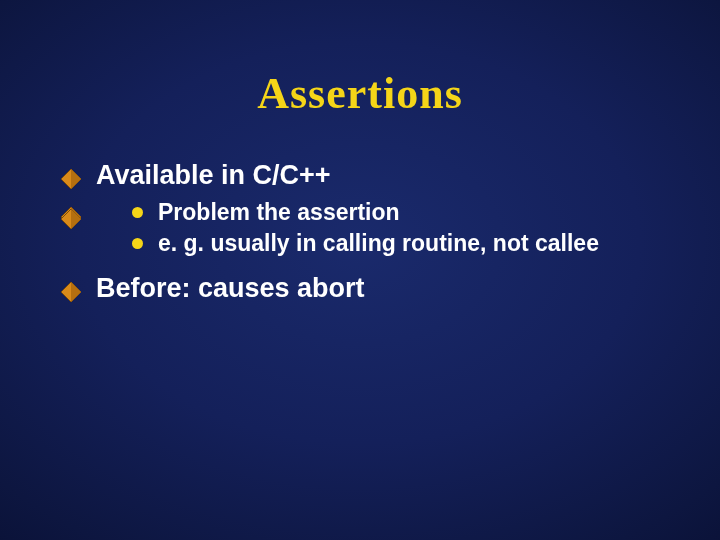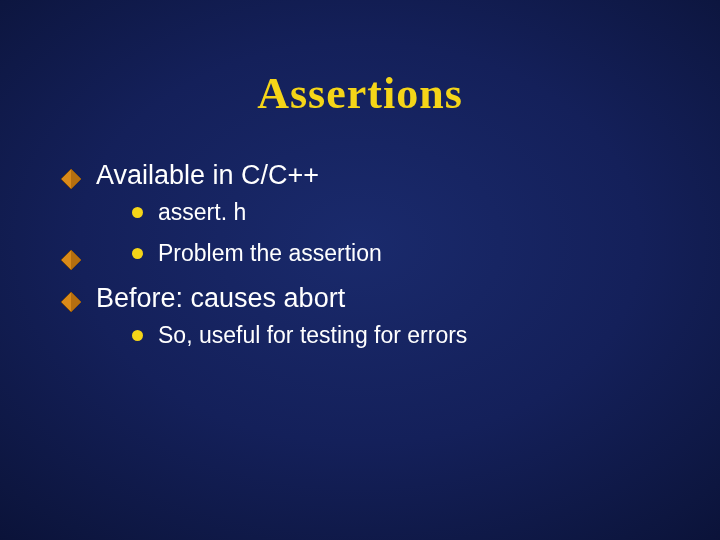--- a/index.html
+++ b/index.html
@@ -18,21 +18,21 @@
   .title {
     font-family: Georgia, "Times New Roman", serif;
     font-weight: bold;
     font-size: 44px;
     color: #f5d518;
     text-align: center;
     margin-top: 28px;
     margin-bottom: 38px;
     letter-spacing: 1px;
   }
-  .l1-list { list-style: none; }
+  .l1-list { list-style: none; font-weight: bold; }
   .l1-item {
     font-size: 27px;
     line-height: 1.35;
     margin-bottom: 2px;
     padding-left: 36px;
     position: relative;
   }
   .l1-bullet {
     position: absolute;
     left: 0;
@@ -66,26 +66,20 @@
   <ul class="l1-list">
 
     <li class="l1-item">
       <span class="l1-bullet">
         <svg viewBox="0 0 22 22">
             <path d="M11 1 L21 11 L11 21 L1 11 Z" fill="#d98a1a" stroke="#7a4a0a" stroke-width="1"></path>
             <path d="M11 1 L21 11 L11 21 Z" fill="#b56f10"></path>
           </svg>
       </span>
       <span>Available in C/C++</span>
-      <ul class="l2-list">
-        <li class="l2-item">
-          <span class="l2-bullet"></span>
-          <span>assert. h</span>
-        </li>
-      </ul>
     </li>
 
     <li class="l1-item">
       <span class="l1-bullet">
         <svg viewBox="0 0 22 22">
             <path d="M11 1 L21 11 L11 21 L1 11 Z" fill="#d98a1a" stroke="#7a4a0a" stroke-width="1"></path>
             <path d="M11 1 L21 11 L11 21 Z" fill="#b56f10"></path>
           </svg>
       </span>
     </li>
@@ -95,33 +89,31 @@
         <svg viewBox="0 0 22 22">
             <path d="M11 1 L21 11 L11 21 L1 11 Z" fill="#d98a1a" stroke="#7a4a0a" stroke-width="1"></path>
             <path d="M11 1 L21 11 L11 21 Z" fill="#b56f10"></path>
           </svg>
       </span>
       <ul class="l2-list">
         <li class="l2-item">
           <span class="l2-bullet"></span>
           <span>Problem the assertion</span>
         </li>
+        <li class="l2-item">
+          <span class="l2-bullet"></span>
+          <span>e. g. usually in calling routine, not callee</span>
+        </li>
       </ul>
     </li>
 
     <li class="l1-item">
       <span class="l1-bullet">
         <svg viewBox="0 0 22 22">
             <path d="M11 1 L21 11 L11 21 L1 11 Z" fill="#d98a1a" stroke="#7a4a0a" stroke-width="1"></path>
             <path d="M11 1 L21 11 L11 21 Z" fill="#b56f10"></path>
           </svg>
       </span>
       <span>Before: causes abort</span>
-      <ul class="l2-list">
-        <li class="l2-item">
-          <span class="l2-bullet"></span>
-          <span>So, useful for testing for errors</span>
-        </li>
-      </ul>
     </li>
 
   </ul>
 </div>
 
 </body></html>

